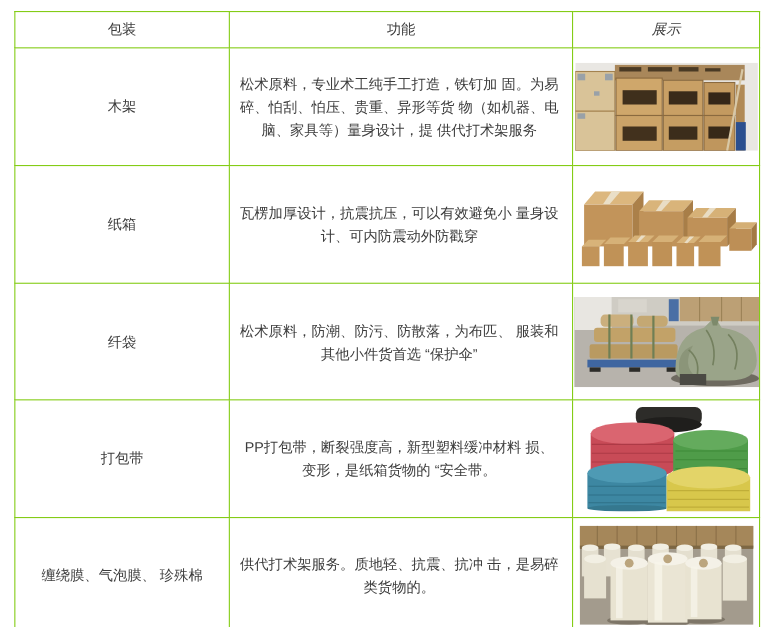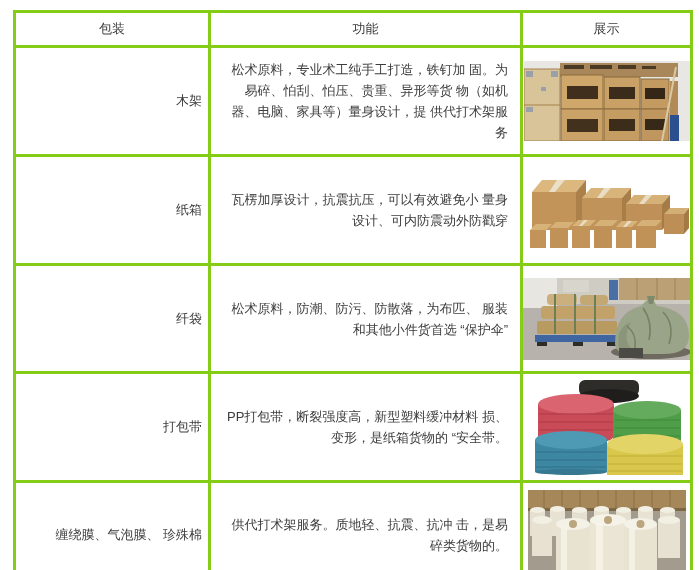--- a/index.html
+++ b/index.html
@@ -3,25 +3,25 @@
 <meta charset="utf-8">
 <style>
   html,body{margin:0;padding:0;}
   body{
     width:699px;height:570px;background:#ffffff;
     font-family:"Liberation Sans","DejaVu Sans",sans-serif;
     color:#3c3c3c;position:relative;overflow:hidden;
   }
   .table-wrap{position:absolute;left:13px;top:10px;}
   table{border-collapse:collapse;table-layout:fixed;width:677px;}
-  td{border:3px solid #84cc16;vertical-align:middle;overflow:hidden;}
+  td{border:1px solid #84cc16;vertical-align:middle;overflow:hidden;}
   tr.hdr td{height:30px;text-align:center;font-size:13px;}
-  td.c-pack{width:195px;text-align:right;font-size:13px;padding:0 6px;}
-  td.c-func{width:312px;font-size:13px;line-height:21px;padding:2px 12px 2px 9px;text-align:right;}
-  td.c-show{width:170px;text-align:center;padding:0;}
+  td.c-pack{width:195px;text-align:center;font-size:13px;padding:0 6px;}
+  td.c-func{width:312px;font-size:13px;line-height:21px;padding:2px 12px 2px 9px;text-align:center;}
+  td.c-show{width:170px;text-align:center;padding:0;font-style:italic;}
   tr.r1 td{height:102px;}
   tr.r2 td{height:102px;}
   tr.r3 td{height:101px;}
   tr.r4 td{height:102px;}
   tr.r5 td{height:99px;}
   .photo{display:inline-block;vertical-align:middle;line-height:0;}
 </style>
 </head>
 <body>
 

